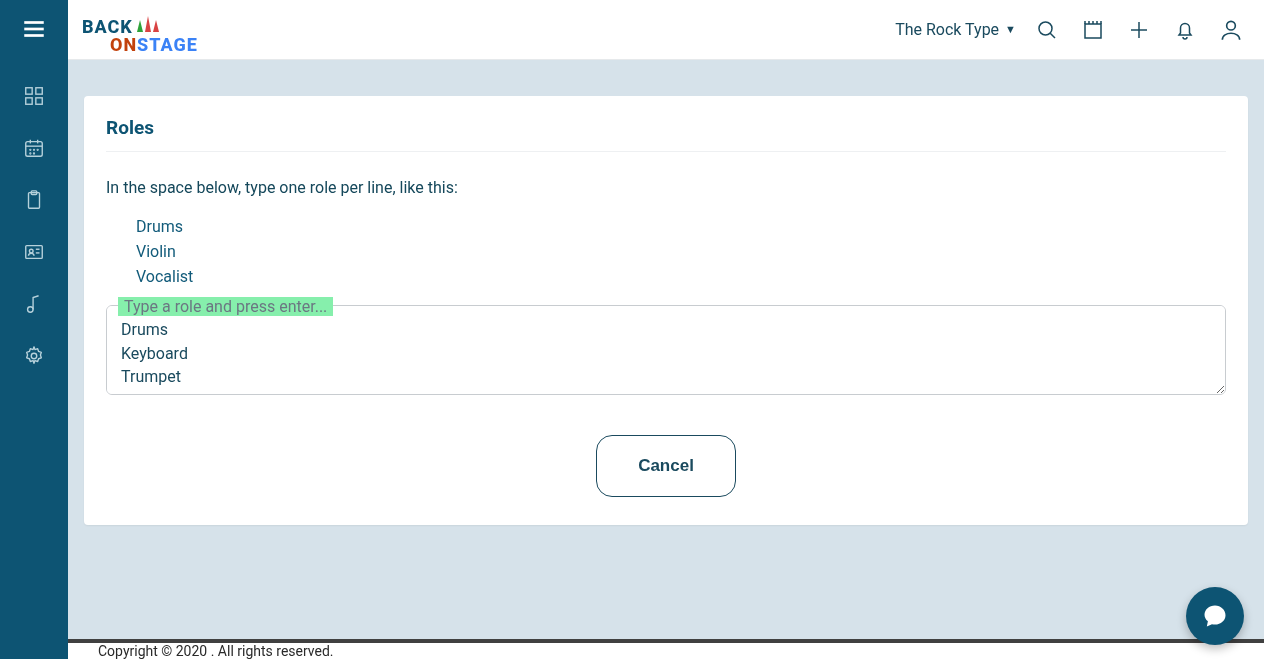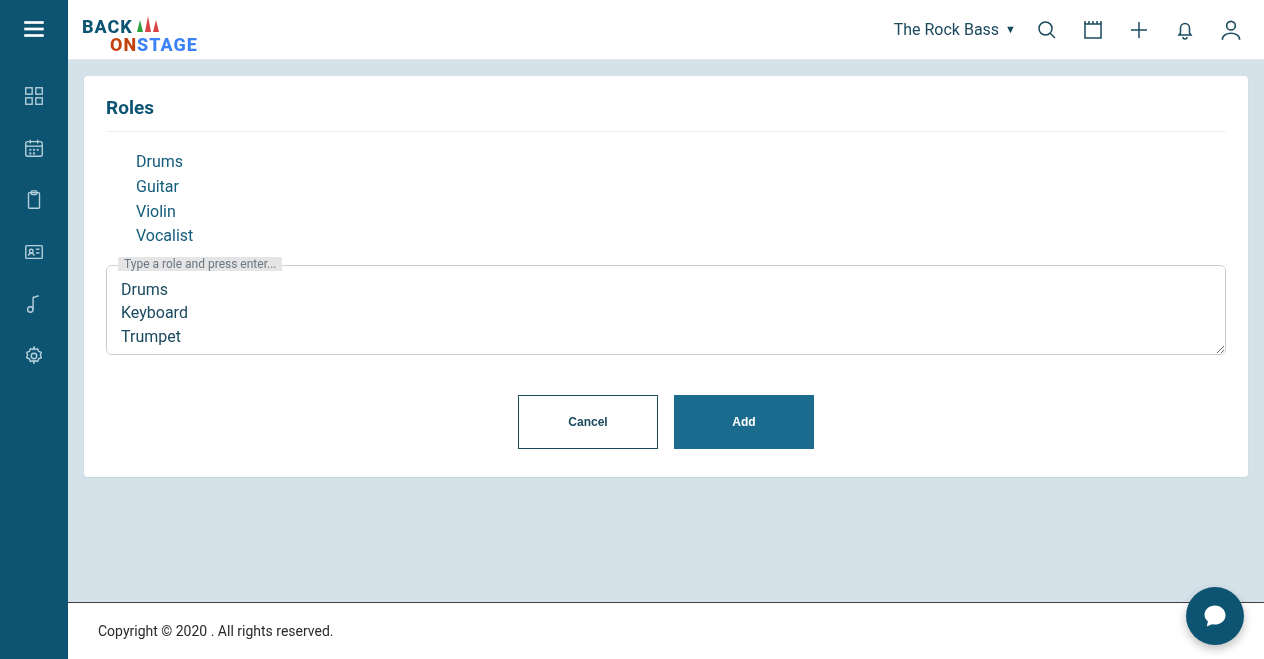--- a/index.html
+++ b/index.html
@@ -48,71 +48,71 @@
 .logo-stage { color:#3b82f6; font-size:18px; }
 .logo-row2 { display:flex; }
 .logo-band-icon { width:30px; height:30px; }
 .header-spacer { flex:1; }
 .band-dropdown { display:flex; align-items:center; gap:6px; color:#1a4a5e; font-size:16px; cursor:pointer; margin-right:18px; }
 .band-dropdown .chevron { font-size:11px; }
 .header-icons { display:flex; align-items:center; gap:20px; }
 .header-icons .hicon { width:26px; height:26px; color:#1a4a5e; cursor:pointer; display:flex; align-items:center; justify-content:center; }
 .header-icons svg { stroke: currentColor; fill:none; stroke-width:1.5; }
 
-.content-wrap { flex:1; padding: 16px 16px 0 16px; overflow:auto; }
+.content-wrap { flex:1; padding: 16px 16px 0 16px; overflow:auto;margin-top:20px; }
 .card {
   background:#fff;
   border-radius:4px;
   padding: 20px 22px 28px 22px;
   box-shadow: 0 1px 2px rgba(0,0,0,0.06);
 }
 .card-title { font-size:19px; font-weight:700; color:#0d5473; padding-bottom:12px; border-bottom:1px solid #eef0f2; }
 .instr { margin-top:26px; font-size:16px; color:#15485b; }
 .example-list { margin-top:18px; margin-left:30px; font-size:16px; color:#125b7a; line-height:1.55; }
 .field-wrap { position:relative; margin-top:16px; }
 .field-label {
   position:absolute;
   top:-8px;
   left:12px;
-  background:#e5e5e5;
+  background:#86efac;
   padding:0 6px;
-  font-size:12px;
+  font-size:16px;
   color:#6b7782;
 }
 .roles-input {
   width:100%;
   min-height:90px;
   border:1px solid #c8ccd0;
   border-radius:6px;
   padding:12px 14px;
   font-size:16px;
   font-family:inherit;
   color:#1a4a5e;
   line-height:1.45;
   resize: both;
 }
 .button-row { display:flex; justify-content:center; gap:16px; margin-top:36px; }
 .btn {
   min-width:140px;
-  height:54px;
-  border-radius:0;
-  font-size:12px;
+  height:62px;
+  border-radius:16px;
+  font-size:17px;
   font-weight:600;
   cursor:pointer;
   display:flex; align-items:center; justify-content:center;
 }
 .btn-cancel { background:#fff; border:1.5px solid #1a4a5e; color:#1a4a5e; }
 .btn-add { background:#1b6b8e; border:none; color:#fff; }
 
 .footer {
   background:#fff;
-  padding:20px 30px;
+  padding:0 30px;
   font-size:14px;
   color:#2a2a2a;
-  border-top:1px solid #404040;
+  border-top:4px solid #404040;
 }
 
 .chat-bubble {
   position:absolute;
   right:20px;
   bottom:14px;
   width:58px;
   height:58px;
   border-radius:50%;
   background:#0d5473;
@@ -203,21 +203,21 @@
             </svg>
           </div>
           <div class="logo-row2">
             <span class="logo-on">ON</span>
               <span class="logo-stage">STAGE</span>
           </div>
         </div>
       </div>
       <div class="header-spacer"></div>
       <div class="band-dropdown">
-        <span>The Rock Bass</span>
+        <span>The Rock Type</span>
         <span class="chevron">▼</span>
       </div>
       <div class="header-icons">
         <div class="hicon">
           <svg width="24" height="24" viewBox="0 0 24 24" stroke-width="2">
               <circle cx="10.5" cy="10.5" r="6.5"></circle>
               <line x1="20" y1="20" x2="15.2" y2="15.2"></line>
             </svg>
         </div>
         <div class="hicon">
@@ -243,35 +243,34 @@
               <circle cx="12" cy="8" r="4"></circle>
               <path d="M4 21c0-4 4-6 8-6s8 2 8 6"></path>
             </svg>
         </div>
       </div>
     </div>
 
     <div class="content-wrap">
       <div class="card">
         <div class="card-title">Roles</div>
+        <div class="instr">In the space below, type one role per line, like this:</div>
         <div class="example-list">
           <div>Drums</div>
-          <div>Guitar</div>
           <div>Violin</div>
           <div>Vocalist</div>
         </div>
         <div class="field-wrap">
           <span class="field-label">Type a role and press enter...</span>
           <textarea class="roles-input" style="">Drums
 Keyboard
 Trumpet</textarea>
         </div>
         <div class="button-row">
           <button class="btn btn-cancel">Cancel</button>
-          <button class="btn btn-add">Add</button>
         </div>
       </div>
     </div>
 
     <div class="footer">
       <span>Copyright © 2020 . All rights reserved.</span>
     </div>
   </div>
 
   <div class="chat-bubble">

